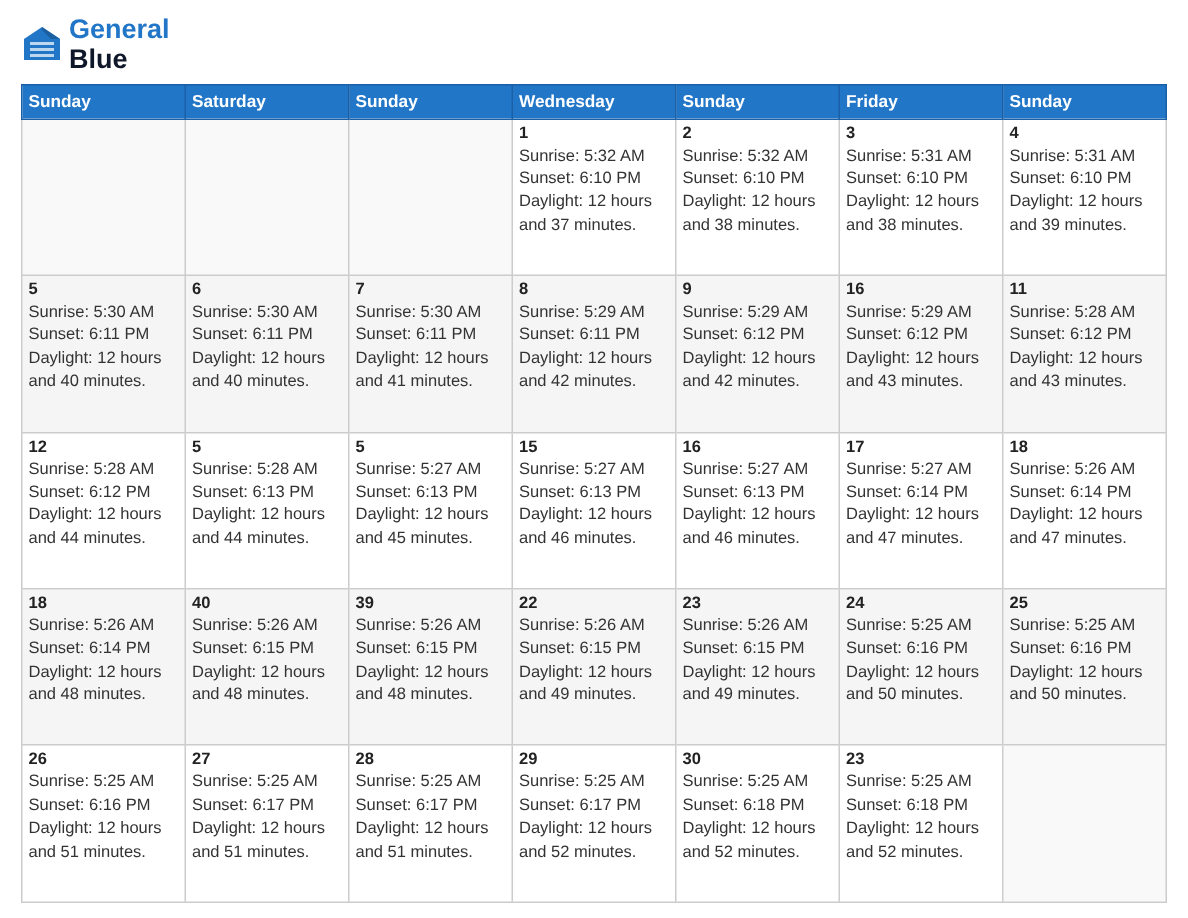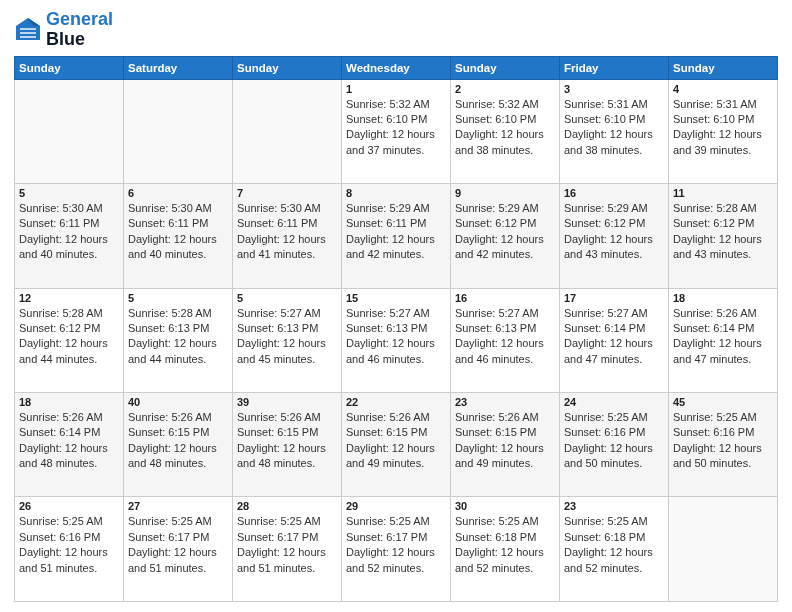--- a/index.html
+++ b/index.html
@@ -234,21 +234,21 @@
           </td>
           <td>
             <div class="day-num">23</div>
             <div class="day-info">Sunrise: 5:26 AM<br>Sunset: 6:15 PM<br>Daylight: 12 hours<br>and 49 minutes.</div>
           </td>
           <td>
             <div class="day-num">24</div>
             <div class="day-info">Sunrise: 5:25 AM<br>Sunset: 6:16 PM<br>Daylight: 12 hours<br>and 50 minutes.</div>
           </td>
           <td>
-            <div class="day-num">45</div>
+            <div class="day-num">25</div>
             <div class="day-info">Sunrise: 5:25 AM<br>Sunset: 6:16 PM<br>Daylight: 12 hours<br>and 50 minutes.</div>
           </td>
         </tr>
         <tr>
           <td>
             <div class="day-num">26</div>
             <div class="day-info">Sunrise: 5:25 AM<br>Sunset: 6:16 PM<br>Daylight: 12 hours<br>and 51 minutes.</div>
           </td>
           <td>
             <div class="day-num">27</div>

